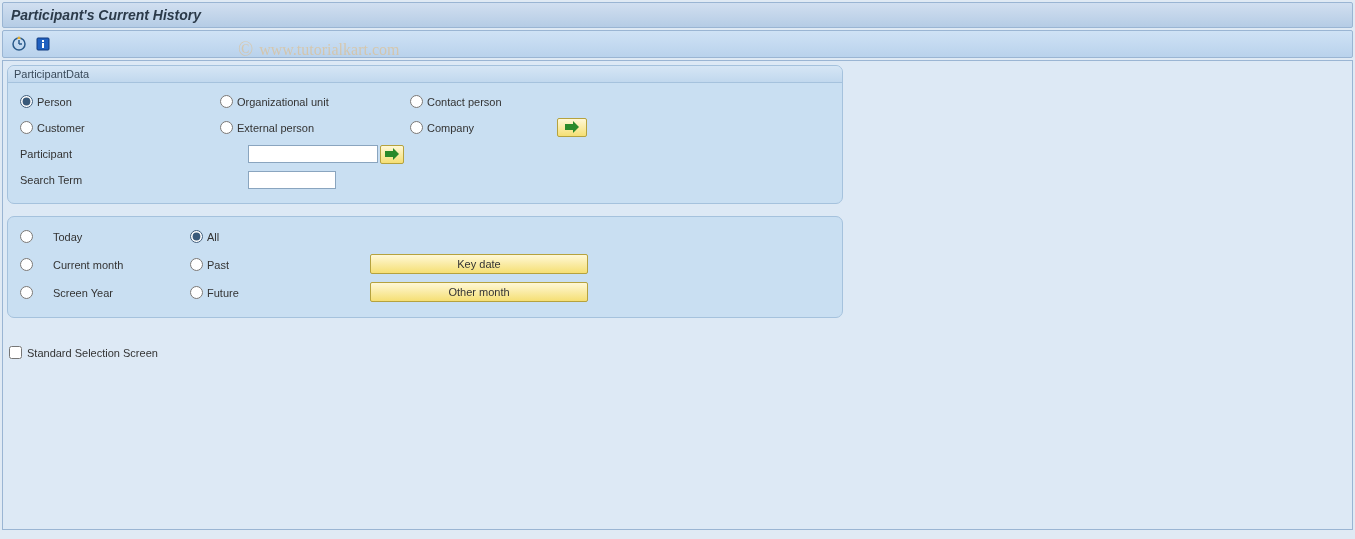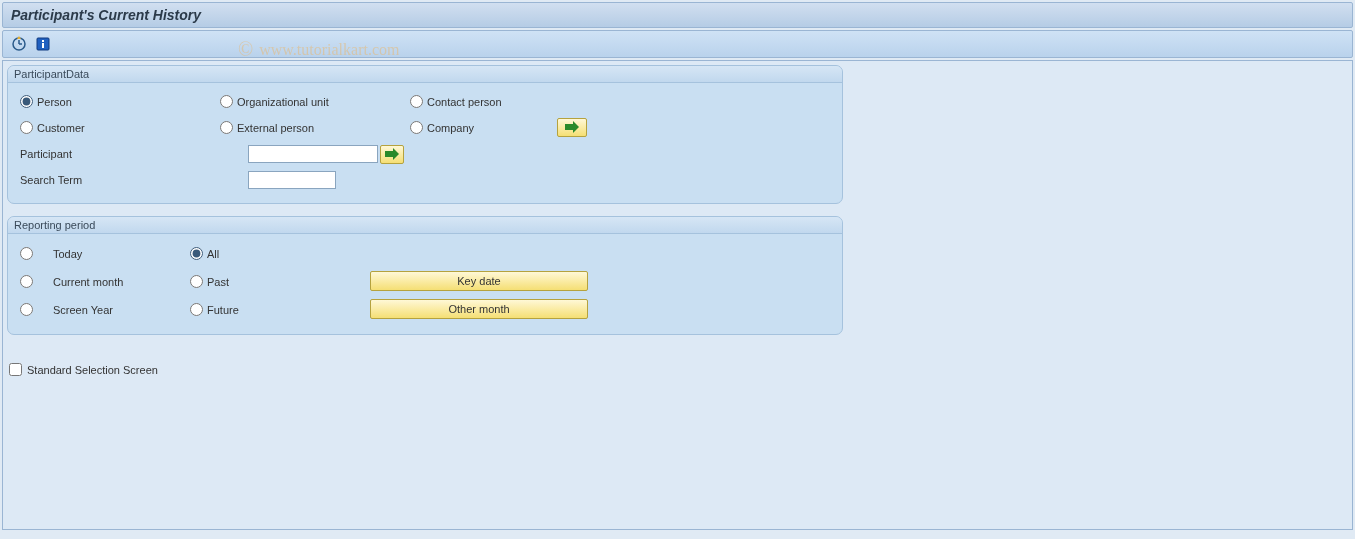--- a/index.html
+++ b/index.html
@@ -256,21 +256,20 @@
         </div>
       </div>
       <div class="field-row">
         <div class="field-label">Search Term</div>
         <input class="field-input w2" type="text" value="" style="">
       </div>
     </div>
   </div>
 
   <div class="group-box rp-box reporting">
-    <div class="group-title">Reporting period</div>
     <div class="group-content">
       <div class="radio-row">
         <div class="radio-cell rcol1">
           <input type="radio" name="rperiod" style="">
           <label>Today</label>
         </div>
         <div class="radio-cell rcol2">
           <input type="radio" name="rperiod" checked="" style="">
           <label>All</label>
         </div>

